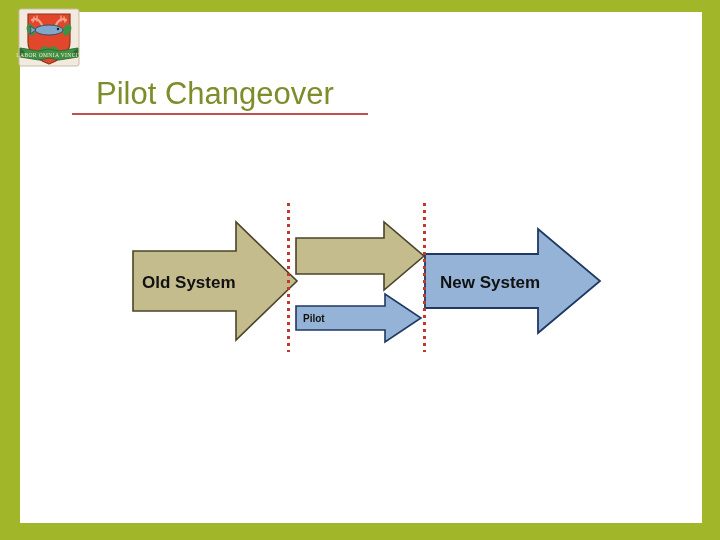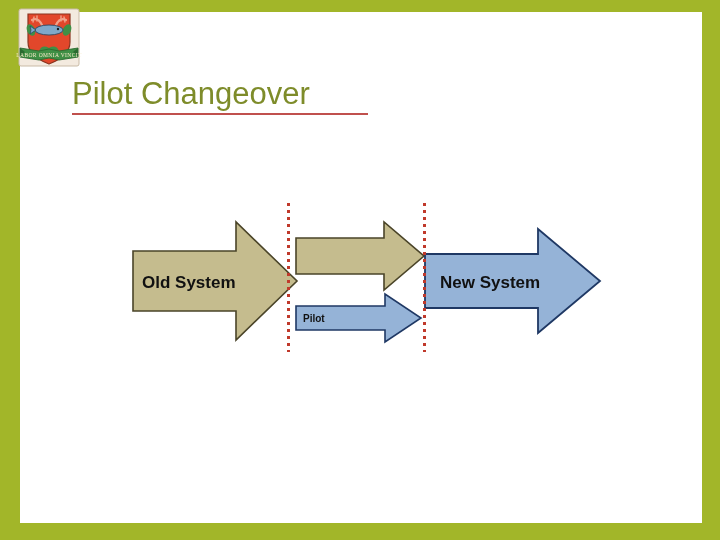--- a/index.html
+++ b/index.html
@@ -116,21 +116,21 @@
 
       <path d="M4 40 L23 43 L33 41 L43 43 L62 40 L62 49 L43 52 L33 50 L23 52 L4 49 Z" fill="#3F8F45" stroke="#2A6B30" stroke-width="0.9"></path>
       <path d="M4 40 L9 44 L4 49 Z" fill="#2A6B30"></path>
       <path d="M62 40 L57 44 L62 49 Z" fill="#2A6B30"></path>
 
       <text x="33" y="48.5" text-anchor="middle" font-family="Liberation Serif, serif" font-size="5.5" fill="#F6E9C8" letter-spacing="0.4">LABOR OMNIA VINCIT</text>
     </svg>
   </div>
 
   <div id="title-block">
-    <div id="title-text" style="color: rgb(126, 140, 42);">Pilot Changeover</div>
+    <div id="title-text" style="color: rgb(126, 140, 42); margin-left: 24px;">Pilot Changeover</div>
     <div id="title-rule" style="background: rgb(192, 80, 77);"></div>
   </div>
 
   <div id="diagram">
     <svg width="720" height="540" viewBox="0 0 720 540" xmlns="http://www.w3.org/2000/svg">
 
       <g>
         <path d="M133,251 L236,251 L236,222 L297,281 L236,340 L236,311 L133,311 Z" fill="#C5BC8E" stroke="#4A4428" stroke-width="1.6" stroke-linejoin="miter"></path>
         <text class="arrow-label label-big" x="142" y="288">Old System</text>
       </g>

